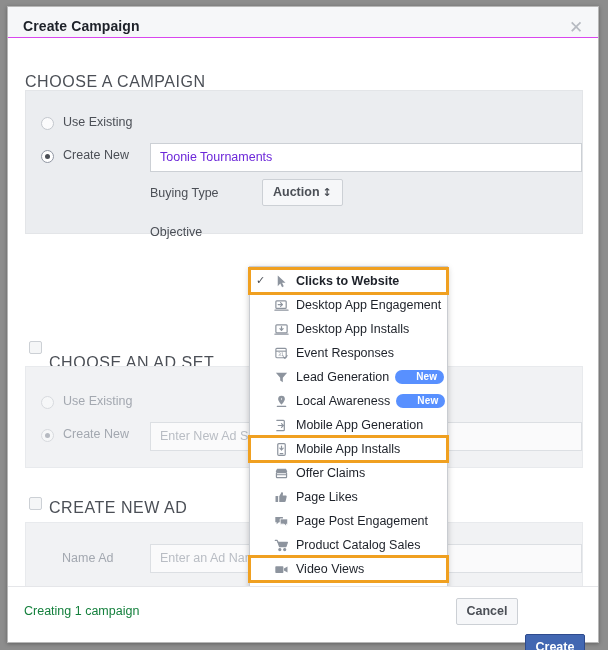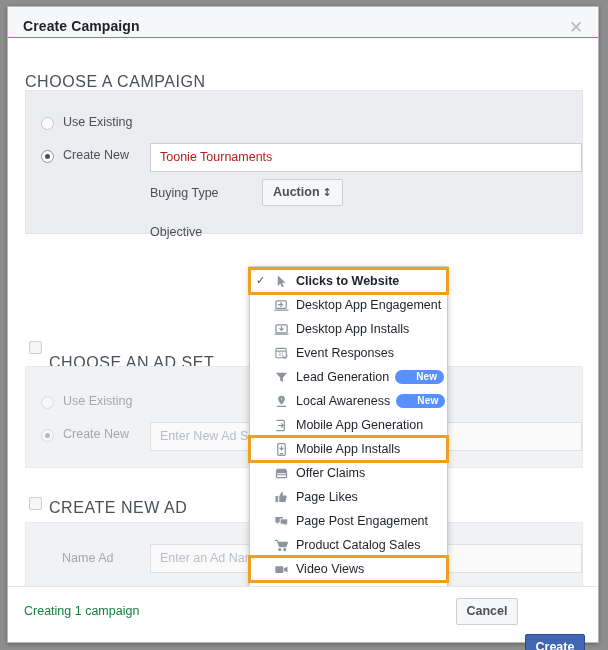--- a/index.html
+++ b/index.html
@@ -120,21 +120,21 @@
     color: #4b4f56;
   }
   .field-label.dim { color: #a3a8b0; }
 
   .text-input {
     position: absolute;
     border: 1px solid #ccd0d5;
     background: #ffffff;
     box-sizing: border-box;
     font-size: 12.5px;
-    color: #b91c1c;
+    color: #6d28d9;
     padding: 0 9px;
     line-height: 27px;
     height: 29px;
     font-family: "Liberation Sans", sans-serif;
   }
   .text-input.dim {
     border-color: #dcdfe3;
     background: #fafafb;
     color: #b9bdc4;
   }

